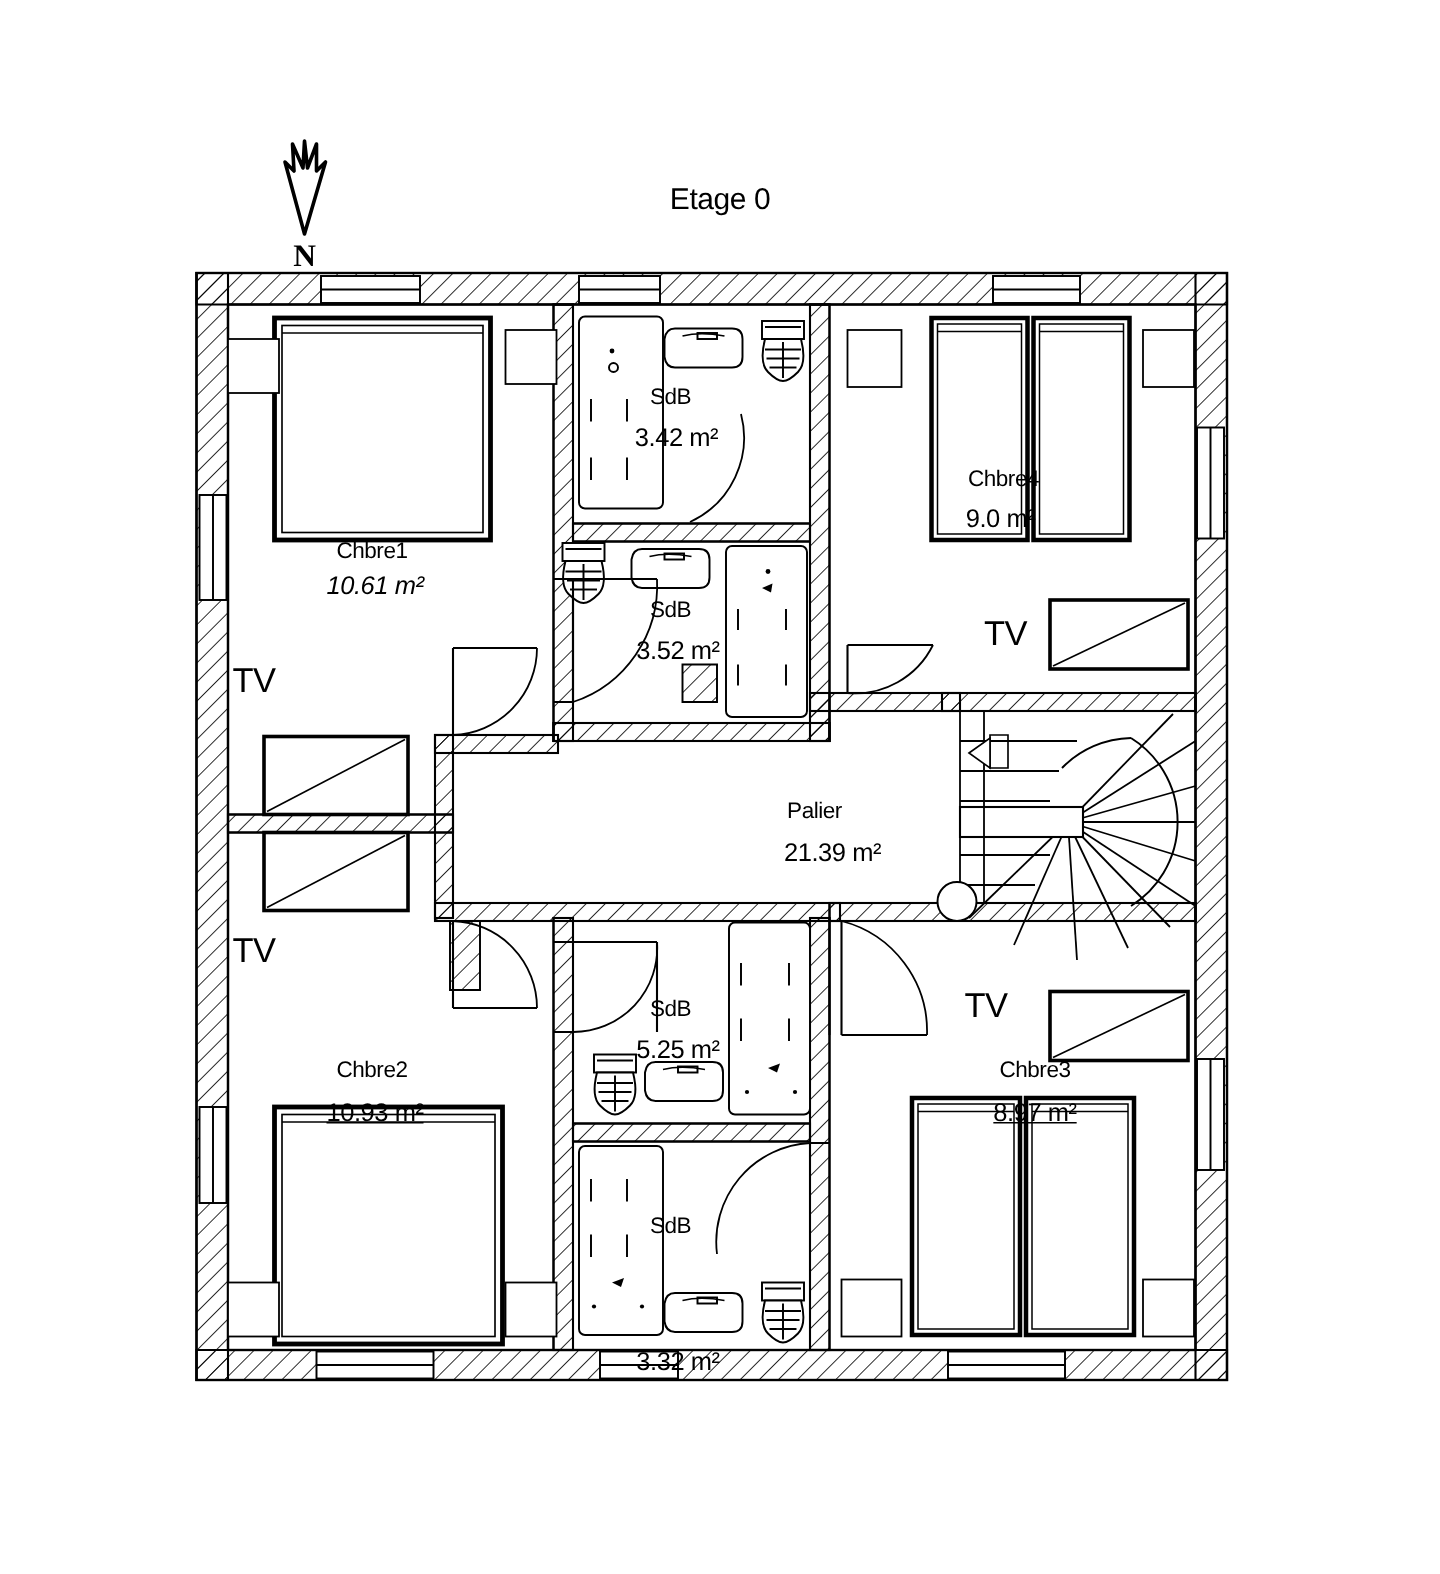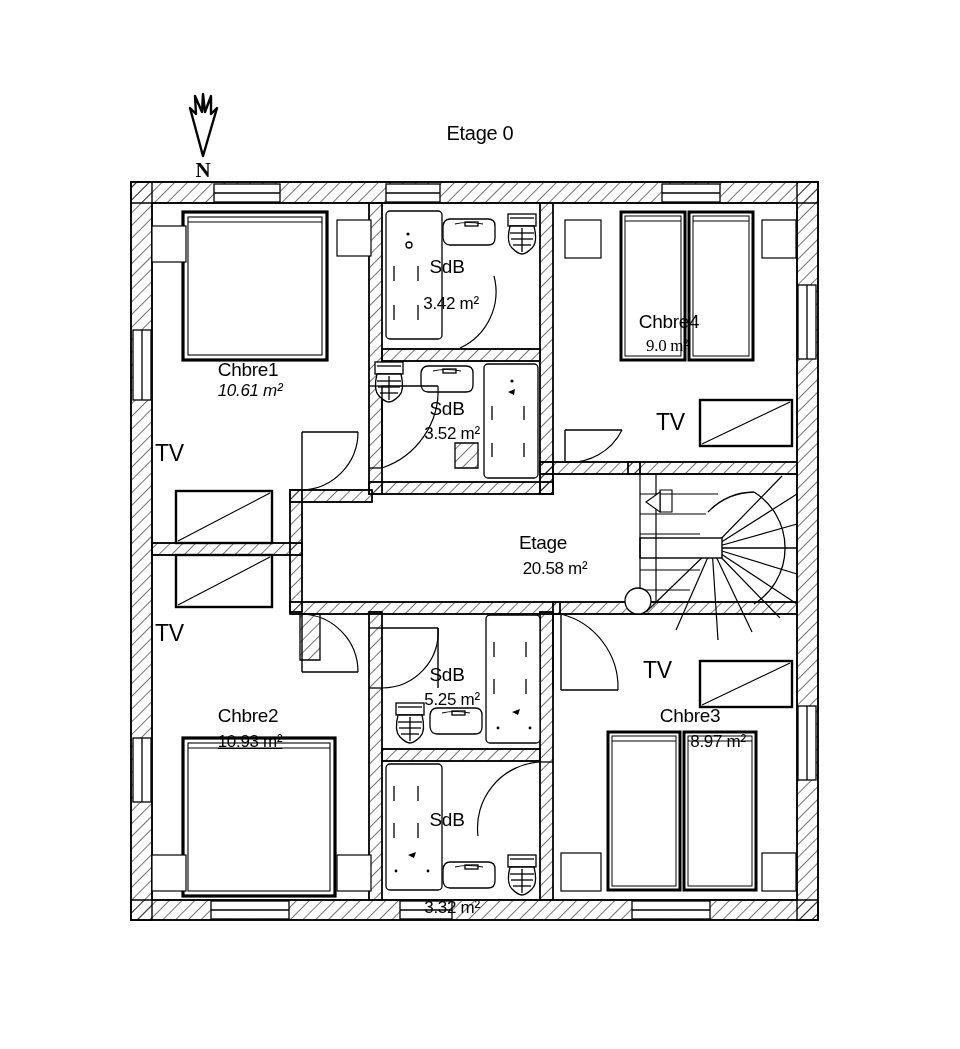--- a/index.html
+++ b/index.html
@@ -29,21 +29,21 @@
     height: 1049px;
     display: block;
   }
   .lbl {
     position: absolute;
     white-space: nowrap;
     font-family: "Liberation Sans", sans-serif;
     color: #000;
     letter-spacing: -0.3px;
   }
-  .room-name { font-size: 19px; }
+  .room-name { font-size: 15px; }
   .room-area { font-size: 17px; }
   .tv-label  { font-size: 23px; }
   .title     { font-size: 20px; }
   .north-letter { font-size: 21px; font-weight: bold; font-family: "Liberation Serif", serif; }
   .centered { transform: translateX(-50%); }
 </style>
 </head>
 <body>
 
 <div id="plan-root">
@@ -380,39 +380,39 @@
     <svg viewBox="0 0 46 68" width="46" height="68">
       <path d="M23,66 L10,18 L16,24 L15,6 L22,22 L23,4 L25,22 L31,6 L31,24 L37,18 Z" fill="#fff" stroke="#000" stroke-width="2.4" stroke-linejoin="round"></path>
     </svg>
   </div>
   <div class="lbl north-letter centered" style="left:203px; top:158px;">N</div>
 
   <div class="lbl room-name centered" style="left:248px; top:346px;margin-top:13px;">Chbre1</div>
   <div class="lbl room-area centered" style="left:250px; top:381px;font-style:italic;">10.61 m²</div>
 
   <div class="lbl room-name centered" style="left:447px; top:256px;">SdB</div>
-  <div class="lbl room-area centered" style="left:451px; top:282px;margin-top:12px;">3.42 m²</div>
+  <div class="lbl room-area centered" style="left:451px; top:282px;">3.42 m²</div>
 
   <div class="lbl room-name centered" style="left:669px; top:311px;">Chbre4</div>
-  <div class="lbl room-area centered" style="left:667px; top:336px;font-family:Liberation Serif, serif;">9.0 m²</div>
+  <div class="lbl room-area centered" style="left:667px; top:336px;">9.0 m²</div>
 
   <div class="lbl room-name centered" style="left:447px; top:398px;">SdB</div>
   <div class="lbl room-area centered" style="left:452px; top:424px;text-align:center;">3.52 m²</div>
 
-  <div class="lbl room-name centered" style="left:543px; top:532px;">Etage</div>
-  <div class="lbl room-area centered" style="left:555px; top:559px;">20.58 m²</div>
+  <div class="lbl room-name centered" style="left:543px; top:532px;">Palier</div>
+  <div class="lbl room-area centered" style="left:555px; top:559px;">21.39 m²</div>
 
   <div class="lbl room-name centered" style="left:447px; top:664px;">SdB</div>
   <div class="lbl room-area centered" style="left:452px; top:690px;">5.25 m²</div>
 
   <div class="lbl room-name centered" style="left:248px; top:705px;">Chbre2</div>
   <div class="lbl room-area centered" style="left:250px; top:732px;text-decoration:underline;">10.93 m²</div>
 
   <div class="lbl room-name centered" style="left:690px; top:705px;">Chbre3</div>
-  <div class="lbl room-area centered" style="left:718px; top:732px;">8.97 m²</div>
+  <div class="lbl room-area centered" style="left:690px; top:732px;text-decoration:underline;">8.97 m²</div>
 
   <div class="lbl room-name centered" style="left:447px; top:809px;">SdB</div>
   <div class="lbl room-area centered" style="left:452px; top:860px;margin-top:38px;">3.32 m²</div>
 
   <div class="lbl tv-label" style="left:155px; top:440px;">TV</div>
   <div class="lbl tv-label" style="left:155px; top:620px;">TV</div>
   <div class="lbl tv-label" style="left:656px; top:409px;">TV</div>
   <div class="lbl tv-label" style="left:643px; top:657px;">TV</div>
 
 </div>

